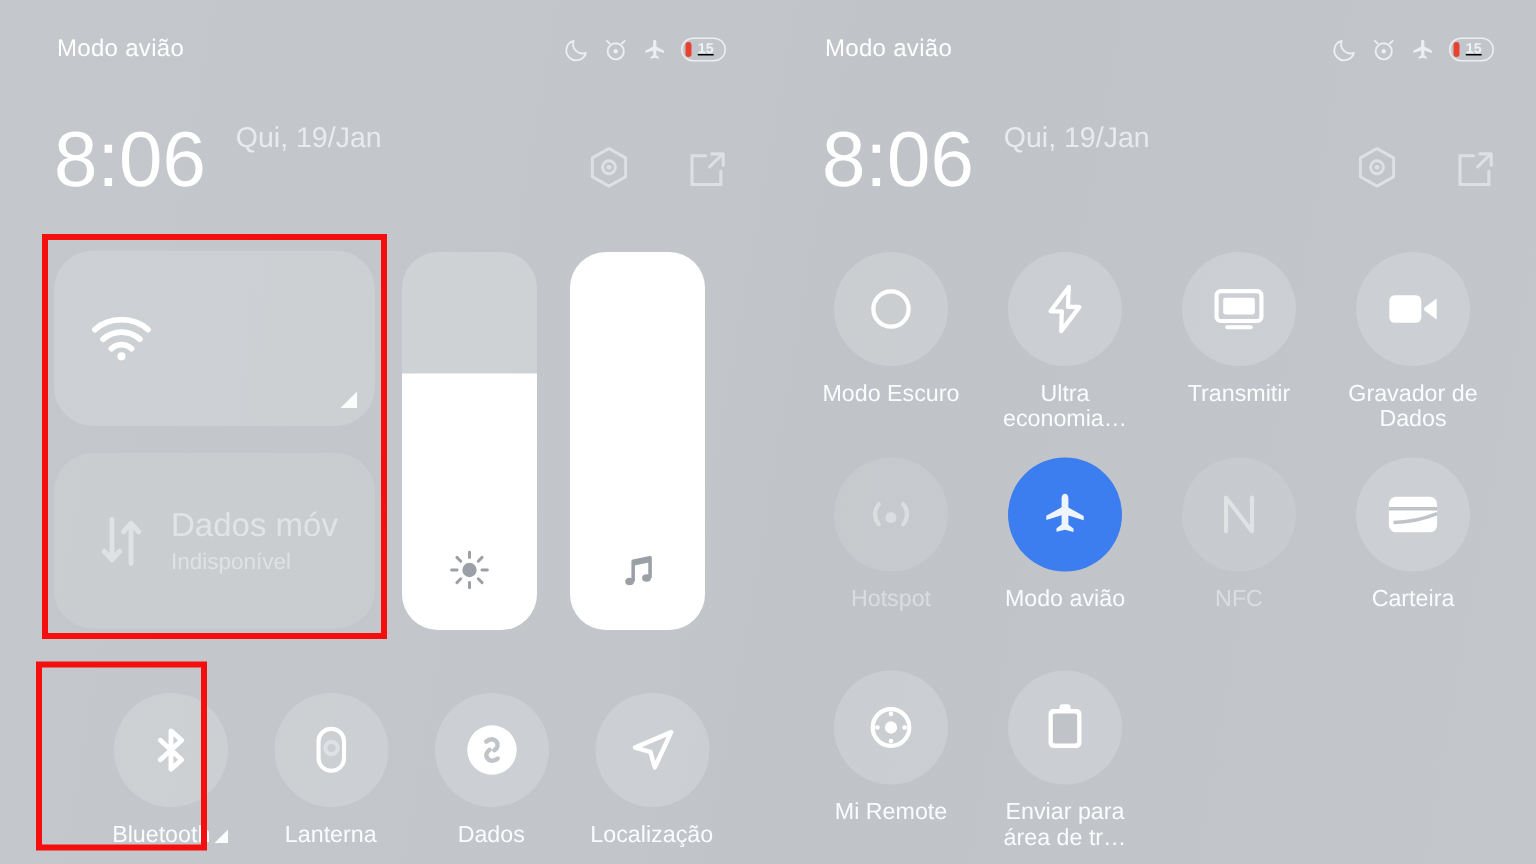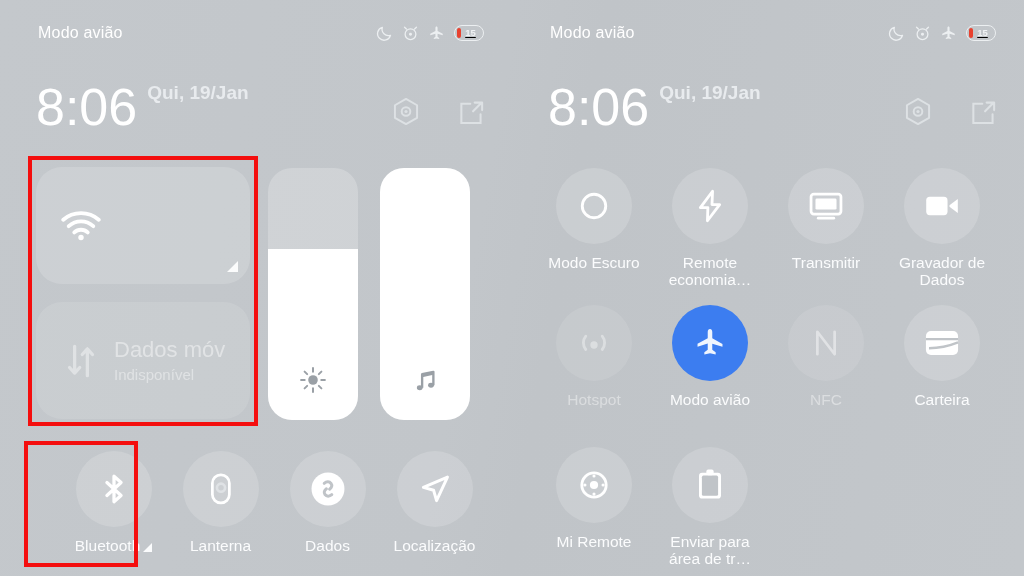--- a/index.html
+++ b/index.html
@@ -73,22 +73,22 @@
   .time {
     color: #ffffff;
     font-size: 52px;
     line-height: 0.98;
     font-weight: 300;
     letter-spacing: 0px;
   }
   .date {
     color: #e8ebee;
     font-size: 19px;
-    font-weight: 700;
-    margin-left: 10px;
+    font-weight: 400;
+    margin-left: 20px;
     margin-bottom: 5px;
   }
   .head-actions {
     margin-left: auto;
     display: flex; align-items: center;
     gap: 36px;
     margin-bottom: 4px;
   }
 
   
@@ -184,21 +184,21 @@
   .cell.off .lbl { color: rgba(255,255,255,0.42); }
   .lbl .arrow {
     display: inline-block;
     width: 0; height: 0;
     margin-left: 3px;
     border-left: 9px solid transparent;
     border-bottom: 9px solid #fbfcfd;
     vertical-align: -1px;
   }
 
-  #left-grid   { top: 451px; padding-left: 36px; }
+  #left-grid   { top: 462px; padding-left: 36px; }
   #right-grid1 { top: 168px; }
   #right-grid2 { top: 305px; }
   #right-grid3 { top: 447px; }
 
   
   .redbox {
     position: absolute;
     border: 4px solid #f40e0e;
     pointer-events: none;
   }
@@ -395,21 +395,21 @@
           </svg>
         </div>
         <div class="lbl">Modo Escuro</div>
       </div>
       <div class="cell">
         <div class="circle">
           <svg width="32" height="34" viewBox="0 0 20 24">
             <path d="M11.8 1.6 3.2 13.1h5.3L8.2 22.4 16.8 11h-5.4z" fill="none" stroke="#fff" stroke-width="2" stroke-linejoin="round"></path>
           </svg>
         </div>
-        <div class="lbl">Remote economia…</div>
+        <div class="lbl">Ultra economia…</div>
       </div>
       <div class="cell">
         <div class="circle">
           <svg width="36" height="32" viewBox="0 0 26 22">
             <rect x="2.2" y="2.4" width="21.6" height="14.4" rx="2" fill="none" stroke="#fff" stroke-width="2"></rect>
             <rect x="5.4" y="5.6" width="15.2" height="8" rx="1" fill="#fff"></rect>
             <path d="M7.4 19.8h11.2" stroke="#fff" stroke-width="2" stroke-linecap="round"></path>
           </svg>
         </div>
         <div class="lbl">Transmitir</div>

